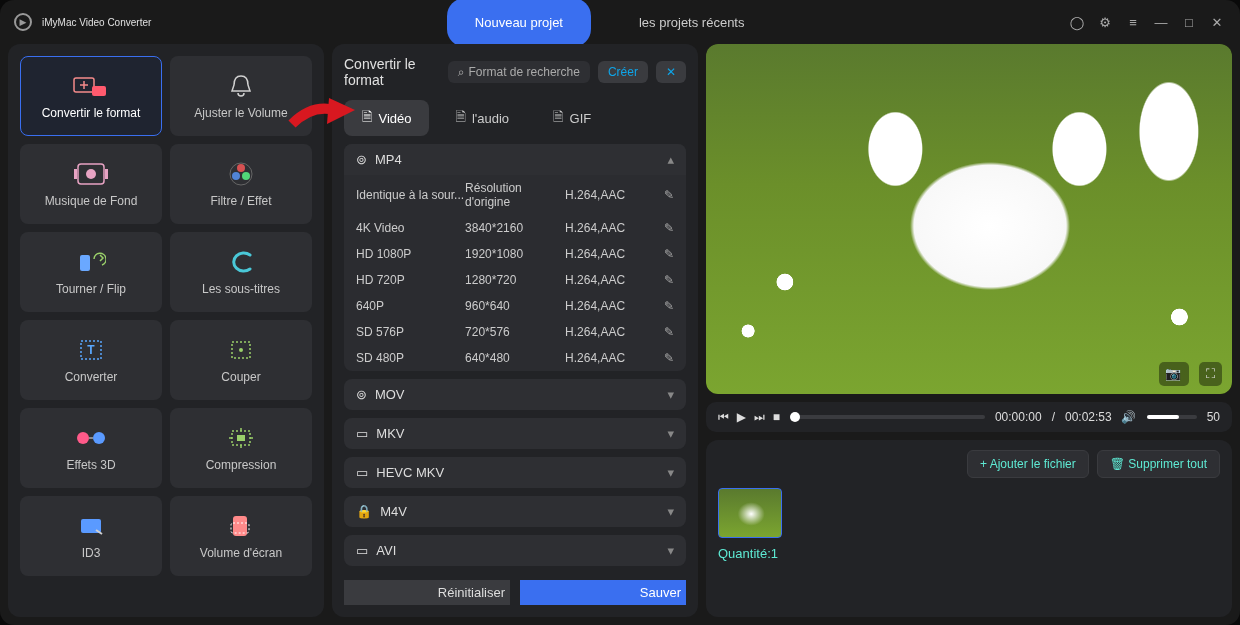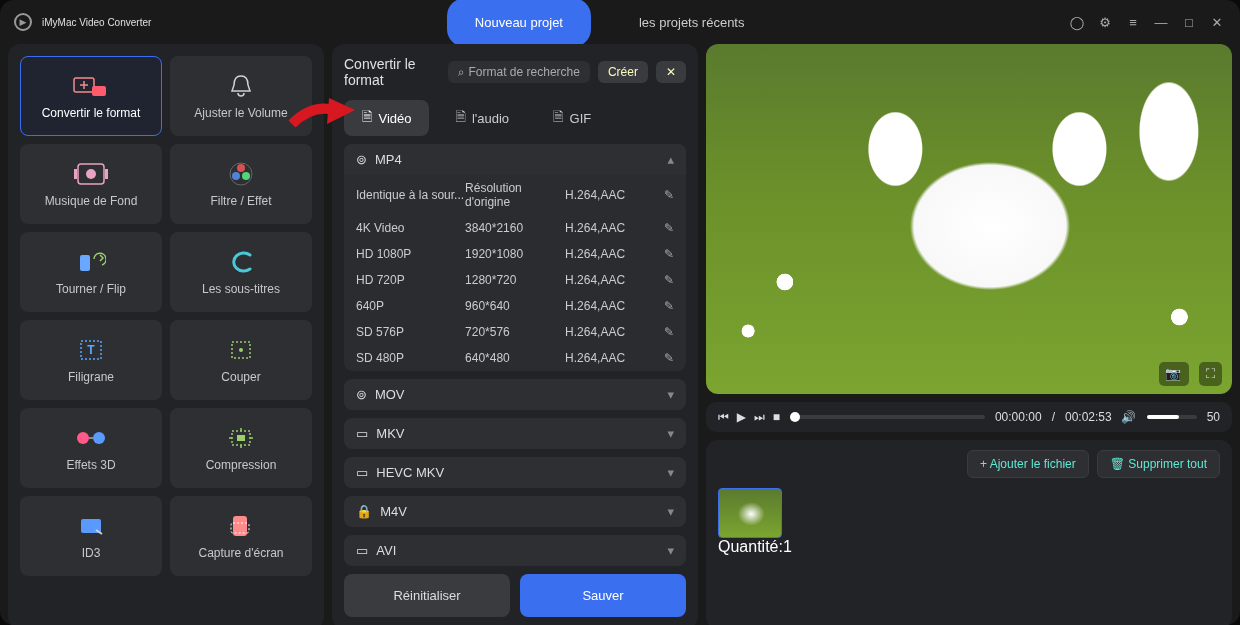--- a/index.html
+++ b/index.html
@@ -15,53 +15,53 @@
 .title-icons span{cursor:pointer;width:18px;text-align:center}
 .main{flex:1;display:flex;gap:8px;padding:0 8px 8px}
 .sidebar{background:#222326;border-radius:12px;width:316px;padding:12px;display:grid;grid-template-columns:1fr 1fr;gap:8px;align-content:start;overflow:hidden}
 .tile{background:#2e2f33;border-radius:8px;height:80px;display:flex;flex-direction:column;align-items:center;justify-content:center;gap:6px;cursor:pointer;color:#c8c8c8;font-size:12px}
 .tile.active{background:#1f2430;border:1.5px solid #3a6ff0;color:#fff}
 .tile-icon{width:42px;height:28px;display:flex;align-items:center;justify-content:center}
 .center{background:#222326;border-radius:12px;width:366px;padding:12px;display:flex;flex-direction:column;gap:8px;position:relative}
 .center-head{display:flex;align-items:center;gap:8px}
 .center-title{font-size:14px;font-weight:500;color:#e0e0e0;flex:1}
 .search-pill{background:#2e2f33;border-radius:6px;padding:4px 10px;color:#aaa;font-size:12px;display:flex;align-items:center;gap:4px}
-.btn-small{background:#3a3b3f;border-radius:6px;padding:4px 10px;color:#fef9c3;font-size:12px;cursor:pointer}
+.btn-small{background:#3a3b3f;border-radius:6px;padding:4px 10px;color:#0ea5e9;font-size:12px;cursor:pointer}
 .tabs{display:flex;gap:8px;margin-top:4px}
 .tab{display:flex;align-items:center;gap:6px;padding:7px 18px;border-radius:8px;color:#ccc;font-size:13px;cursor:pointer}
 .tab.active{background:#3a3b3f;color:#fff}
 .format-group{background:#2e2f33;border-radius:8px;padding:8px 12px;display:flex;align-items:center;gap:8px;color:#ddd;cursor:pointer}
 .format-group .chev{margin-left:auto;color:#888}
 .format-body{background:#2b2c30;border-radius:8px;overflow:hidden}
 .format-body .format-group{background:#2e2f33;border-radius:0}
 .preset-row{display:grid;grid-template-columns:1.2fr 1.1fr 1fr 18px;padding:6px 12px;font-size:12px;color:#ccc;align-items:center;cursor:pointer}
 .preset-row .edit{color:#aaa;cursor:pointer;text-align:right}
 .center-foot{display:flex;gap:10px;margin-top:auto}
-.btn{flex:1;padding:14px;border-radius:8px;text-align:center;font-size:13px;cursor:pointer}
+.btn{flex:1;padding:5px;border-radius:0;text-align:right;font-size:13px;cursor:pointer}
 .btn.reset{background:#3a3b3f;color:#ddd}
 .btn.save{background:#3a6ff0;color:#fff}
 .right{flex:1;display:flex;flex-direction:column;gap:8px}
 .preview{background:#000;border-radius:12px;height:350px;position:relative;display:flex;align-items:center;justify-content:center;overflow:hidden}
 .kitten{width:100%;height:100%;position:relative;background:linear-gradient(180deg,#5a7a2e 0%,#6b8f2a 40%,#7ba530 100%)}
 .kitten::before{content:"";position:absolute;inset:0;background:radial-gradient(ellipse 200px 160px at 54% 52%,#fff 0%,#f8f8f8 38%,transparent 40%),radial-gradient(circle 14px at 47% 44%,#333 48%,transparent 50%),radial-gradient(circle 14px at 60% 44%,#333 48%,transparent 50%),radial-gradient(circle 10px at 53% 55%,#f4b8c0 48%,transparent 50%),radial-gradient(ellipse 55px 75px at 36% 30%,#fff 48%,transparent 50%),radial-gradient(ellipse 30px 45px at 36% 32%,#f4c8d0 48%,transparent 50%),radial-gradient(ellipse 55px 75px at 71% 30%,#fff 48%,transparent 50%),radial-gradient(ellipse 30px 45px at 71% 32%,#f4c8d0 48%,transparent 50%),radial-gradient(ellipse 60px 100px at 88% 25%,#fff 48%,transparent 50%),radial-gradient(circle 18px at 15% 68%,#fff 45%,transparent 48%),radial-gradient(circle 18px at 90% 78%,#fff 45%,transparent 48%),radial-gradient(circle 14px at 8% 82%,#fff 45%,transparent 48%)}
 .preview-icons{position:absolute;bottom:8px;right:10px;display:flex;gap:10px;color:#ddd;z-index:2}
 .preview-icons span{background:rgba(0,0,0,.4);padding:4px 7px;border-radius:5px;cursor:pointer}
 .controls{background:#222326;border-radius:10px;padding:8px 12px;display:flex;align-items:center;gap:10px;color:#ddd;font-size:12px}
 .play-icons{display:flex;gap:8px}
 .play-icons span{cursor:pointer}
 .track{flex:1;height:4px;background:#3a3b3f;border-radius:2px;position:relative}
 .track::before{content:"";position:absolute;left:0;top:-3px;width:10px;height:10px;background:#fff;border-radius:50%}
 .vol{width:50px;height:4px;background:#3a3b3f;border-radius:2px;position:relative}
 .vol::before{content:"";position:absolute;left:0;width:65%;height:100%;background:#fff;border-radius:2px}
 .files{background:#222326;border-radius:12px;flex:1;padding:10px 12px;display:flex;flex-direction:column}
 .file-actions{display:flex;gap:8px;justify-content:flex-end;margin-bottom:10px}
 .file-btn{background:#2e2f33;border:1px solid #3a3b3f;border-radius:6px;padding:6px 12px;color:#5eead4;font-size:12px;cursor:pointer}
 .thumb{width:64px;height:50px;border:1.5px solid #3a6ff0;border-radius:4px;background:linear-gradient(180deg,#5a7a2e,#7ba530);position:relative;overflow:hidden}
 .thumb::before{content:"";position:absolute;inset:0;background:radial-gradient(ellipse 30px 26px at 52% 52%,#fff 0%,transparent 45%)}
-.qty{color:#ffffff;font-size:16px}
+.qty{margin-top:8px;color:#5eead4;font-size:13px}
 .arrow{position:absolute;left:-45px;top:50px;z-index:5}
 .trunc{white-space:nowrap;overflow:hidden;text-overflow:ellipsis}
 svg{display:block}
 </style>
 </head>
 <body>
 
 <div class="app">
   <div class="titlebar">
     <div class="logo">▶</div>
@@ -142,21 +142,21 @@
           </div>
         <span>Les sous-titres</span>
       </div>
       <div class="tile">
         <div class="tile-icon">
             <svg width="28" height="26" viewBox="0 0 28 26">
               <rect x="4" y="4" width="20" height="18" fill="none" stroke="#5aa8ff" stroke-width="1.5" stroke-dasharray="2 2"></rect>
               <text x="14" y="17" text-anchor="middle" fill="#5aa8ff" font-size="12" font-weight="bold">T</text>
             </svg>
           </div>
-        <span>Filigrane</span>
+        <span>Converter</span>
       </div>
       <div class="tile">
         <div class="tile-icon">
             <svg width="28" height="26" viewBox="0 0 28 26">
               <rect x="5" y="5" width="18" height="16" fill="none" stroke="#9ad06a" stroke-width="1.5" stroke-dasharray="2 2"></rect>
               <circle cx="14" cy="13" r="2" fill="#9ad06a"></circle>
             </svg>
           </div>
         <span>Couper</span>
       </div>
@@ -189,21 +189,21 @@
           </div>
         <span>ID3</span>
       </div>
       <div class="tile">
         <div class="tile-icon">
             <svg width="28" height="26" viewBox="0 0 28 26">
               <rect x="6" y="3" width="14" height="20" rx="3" fill="#ff8a8a"></rect>
               <rect x="4" y="10" width="18" height="10" rx="2" fill="none" stroke="#fff" stroke-width="1" stroke-dasharray="2 2"></rect>
             </svg>
           </div>
-        <span>Capture d'écran</span>
+        <span>Volume d'écran</span>
       </div>
     </div>
 
     <div class="center">
       <svg class="arrow" width="70" height="40" viewBox="0 0 70 40">
           <path d="M5 30 Q25 10 48 16" stroke="#d81820" stroke-width="10" fill="none"></path>
           <path d="M42 4 L68 16 L40 30 Z" fill="#d81820"></path>
         </svg>
       <div class="center-head">
         <div class="center-title">Convertir le format</div>

